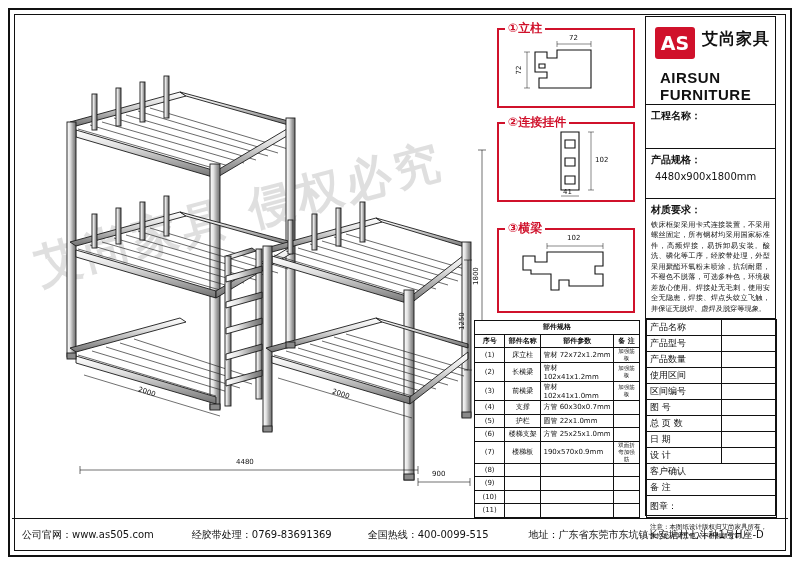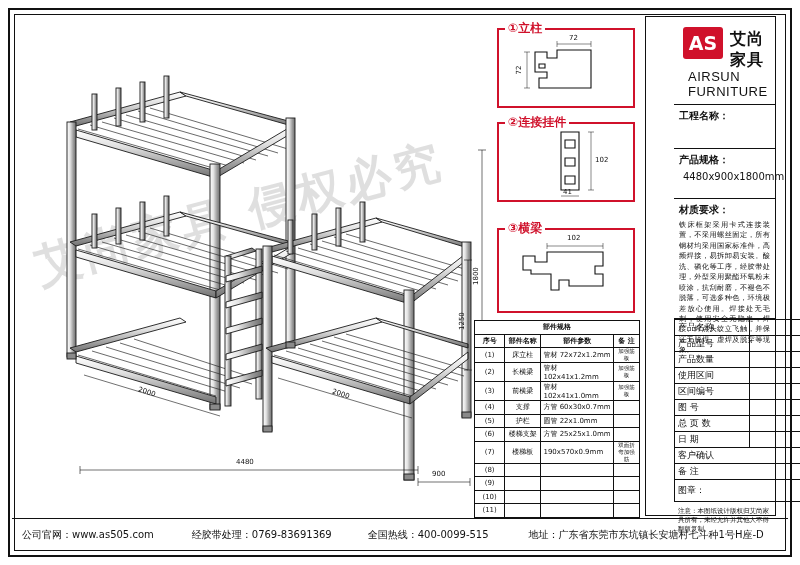--- a/index.html
+++ b/index.html
@@ -41,36 +41,37 @@
     color:#d0112b; font-size:12px; font-weight:bold;
     font-family:"DejaVu Sans", sans-serif;
   }
   #callout1 { left:497px; top:28px; width:138px; height:80px; }
   #callout2 { left:497px; top:122px; width:138px; height:80px; }
   #callout3 { left:497px; top:228px; width:138px; height:85px; }
   .callout svg { position:absolute; left:0; top:0; }
   
   #titleblock {
     position:absolute; left:645px; top:16px; width:131px; height:500px;
-    border:1px solid #111; background:#fff;padding-left:28px;
+    border:1px solid #111; background:#fff;
   }
   .tb-logo { height:88px; border-bottom:1px solid #111; position:relative; }
   .tb-logo .mark {
     position:absolute; left:9px; top:10px; width:40px; height:32px;
     background:#d0112b; color:#fff; font-weight:bold; font-size:19px;
     text-align:center; line-height:32px; border-radius:3px;
     font-family:"DejaVu Sans", sans-serif;
   }
   .tb-logo .cn {
     position:absolute; left:56px; top:12px; font-size:16px; font-weight:bold; color:#111;
     font-family:"DejaVu Sans", sans-serif; letter-spacing:1px;
   }
   .tb-logo .en {
-    position:absolute; left:14px; top:52px; font-size:13px; color:#111;
+    position:absolute; left:14px; top:52px; font-size:15px; color:#111;
     letter-spacing:.5px;
+    font-weight:bold;
   }
   .tb-row { border-bottom:1px solid #111; padding:4px 5px; font-size:10px; color:#111;
     font-family:"DejaVu Sans", sans-serif; }
   .tb-row .label { font-weight:bold; }
   .tb-row .value { margin-top:4px; padding-left:4px; }
   #tb-material { height:120px; }
   #tb-material .body {
     font-size:7.2px; line-height:1.45; margin-top:3px; color:#111;
     text-align:justify;
   }
@@ -472,20 +473,24 @@
           </tr>
         <tr>
             <td class="k">总 页 数</td>
             <td></td>
           </tr>
         <tr>
             <td class="k">日    期</td>
             <td></td>
           </tr>
         <tr>
+            <td class="k">设    计</td>
+            <td></td>
+          </tr>
+        <tr>
             <td class="k" colspan="2">客户确认</td>
           </tr>
         <tr>
             <td class="k" colspan="2">备    注</td>
           </tr>
         <tr>
             <td class="k" colspan="2" style="height:22px;">图章：</td>
           </tr>
       </tbody>
     </table>

